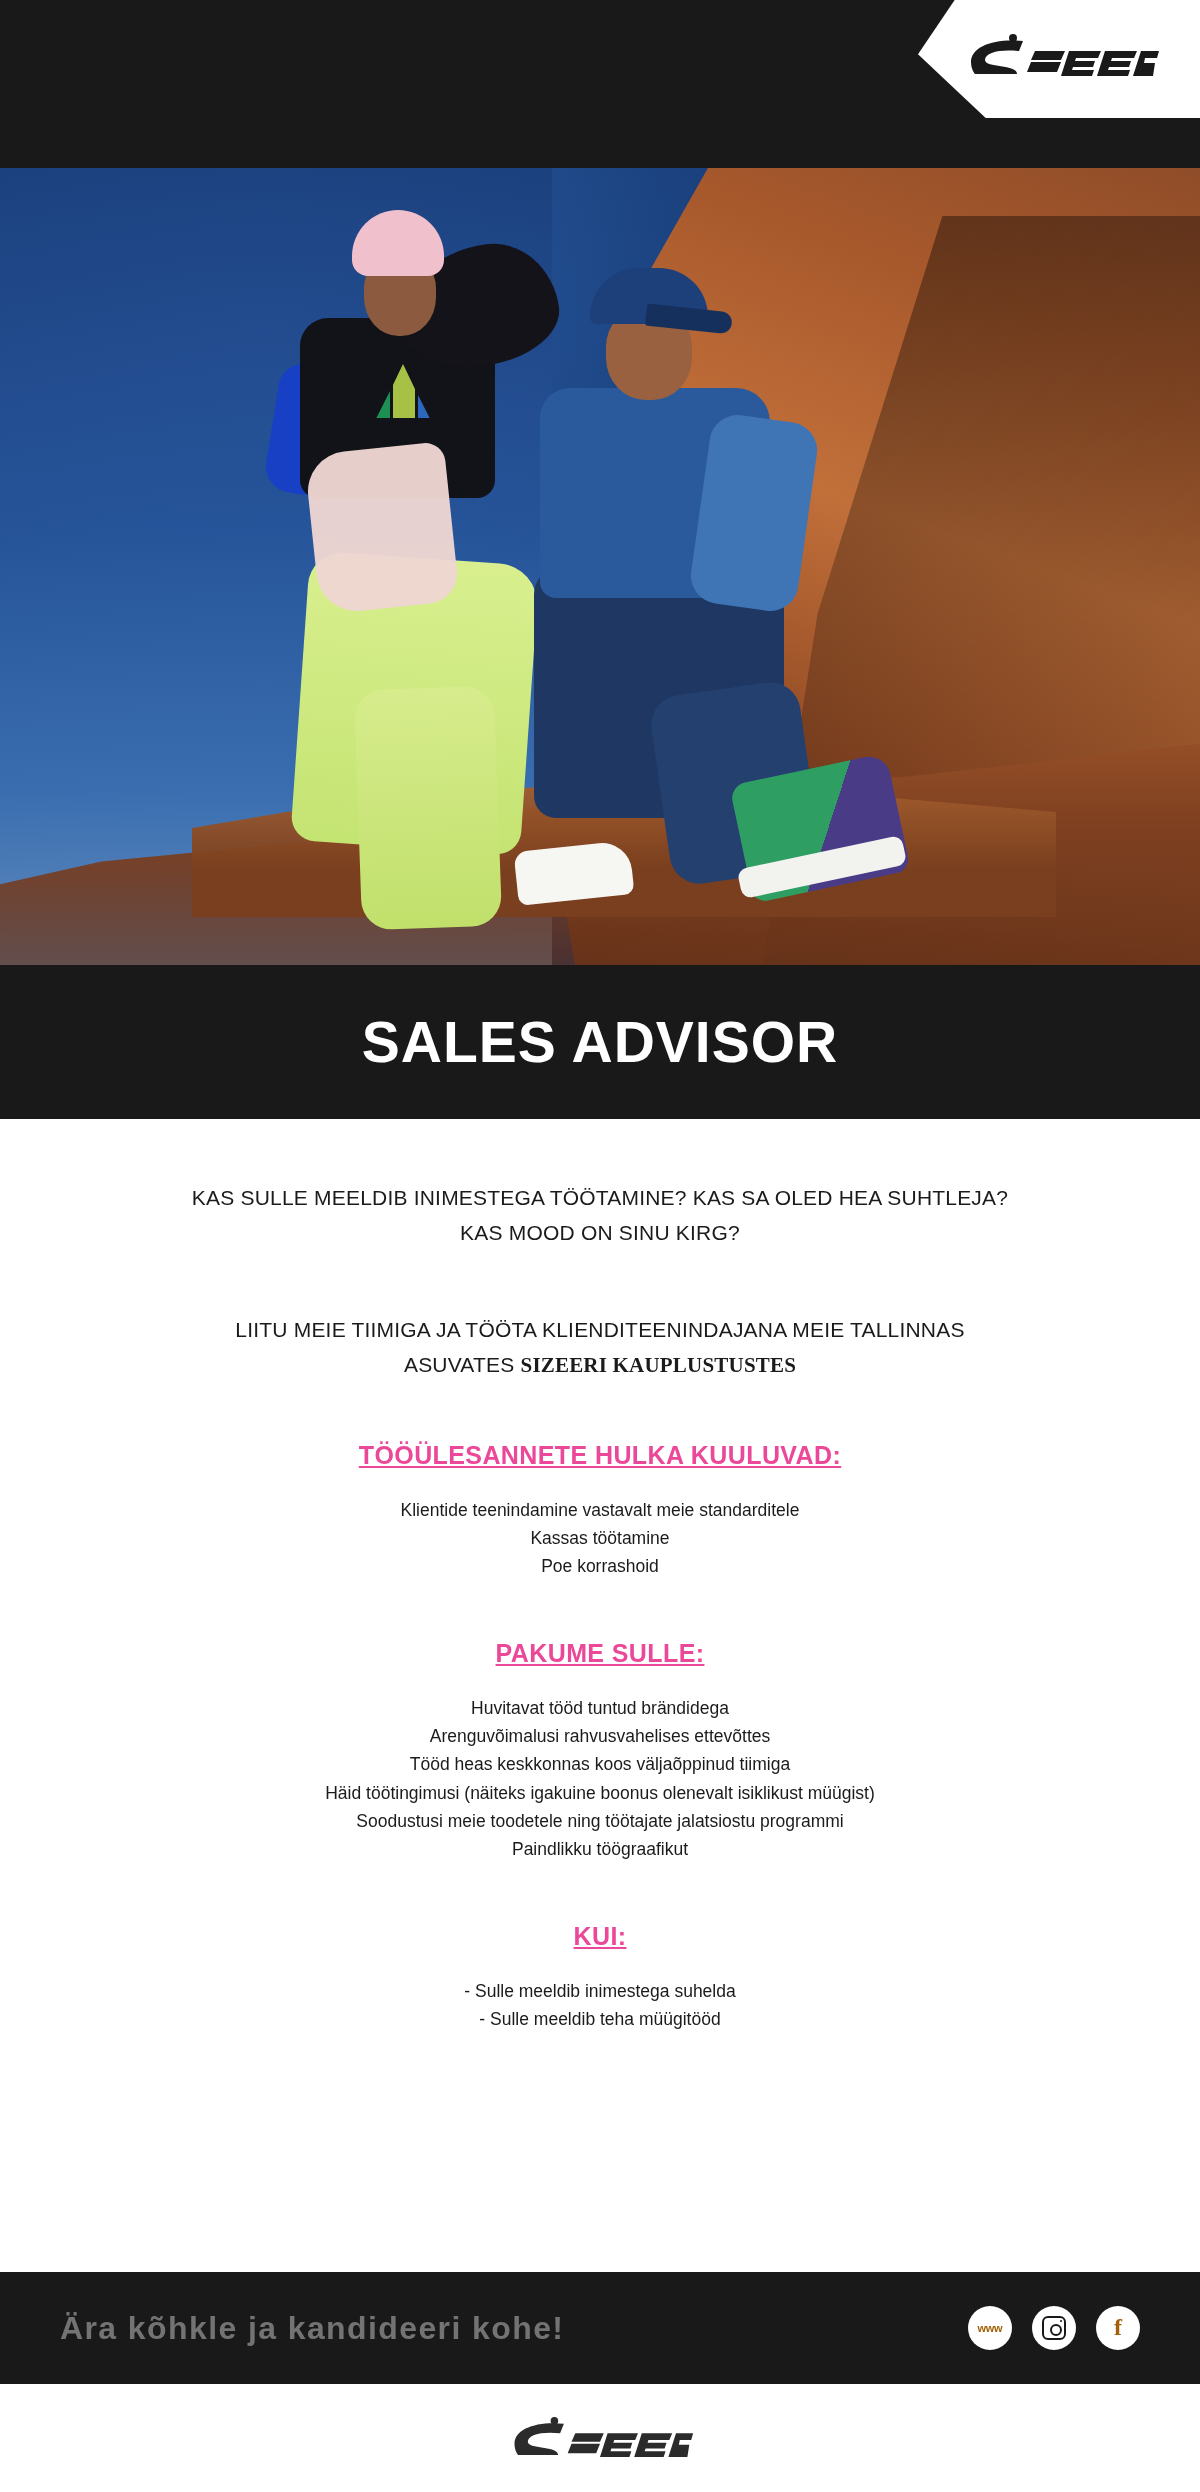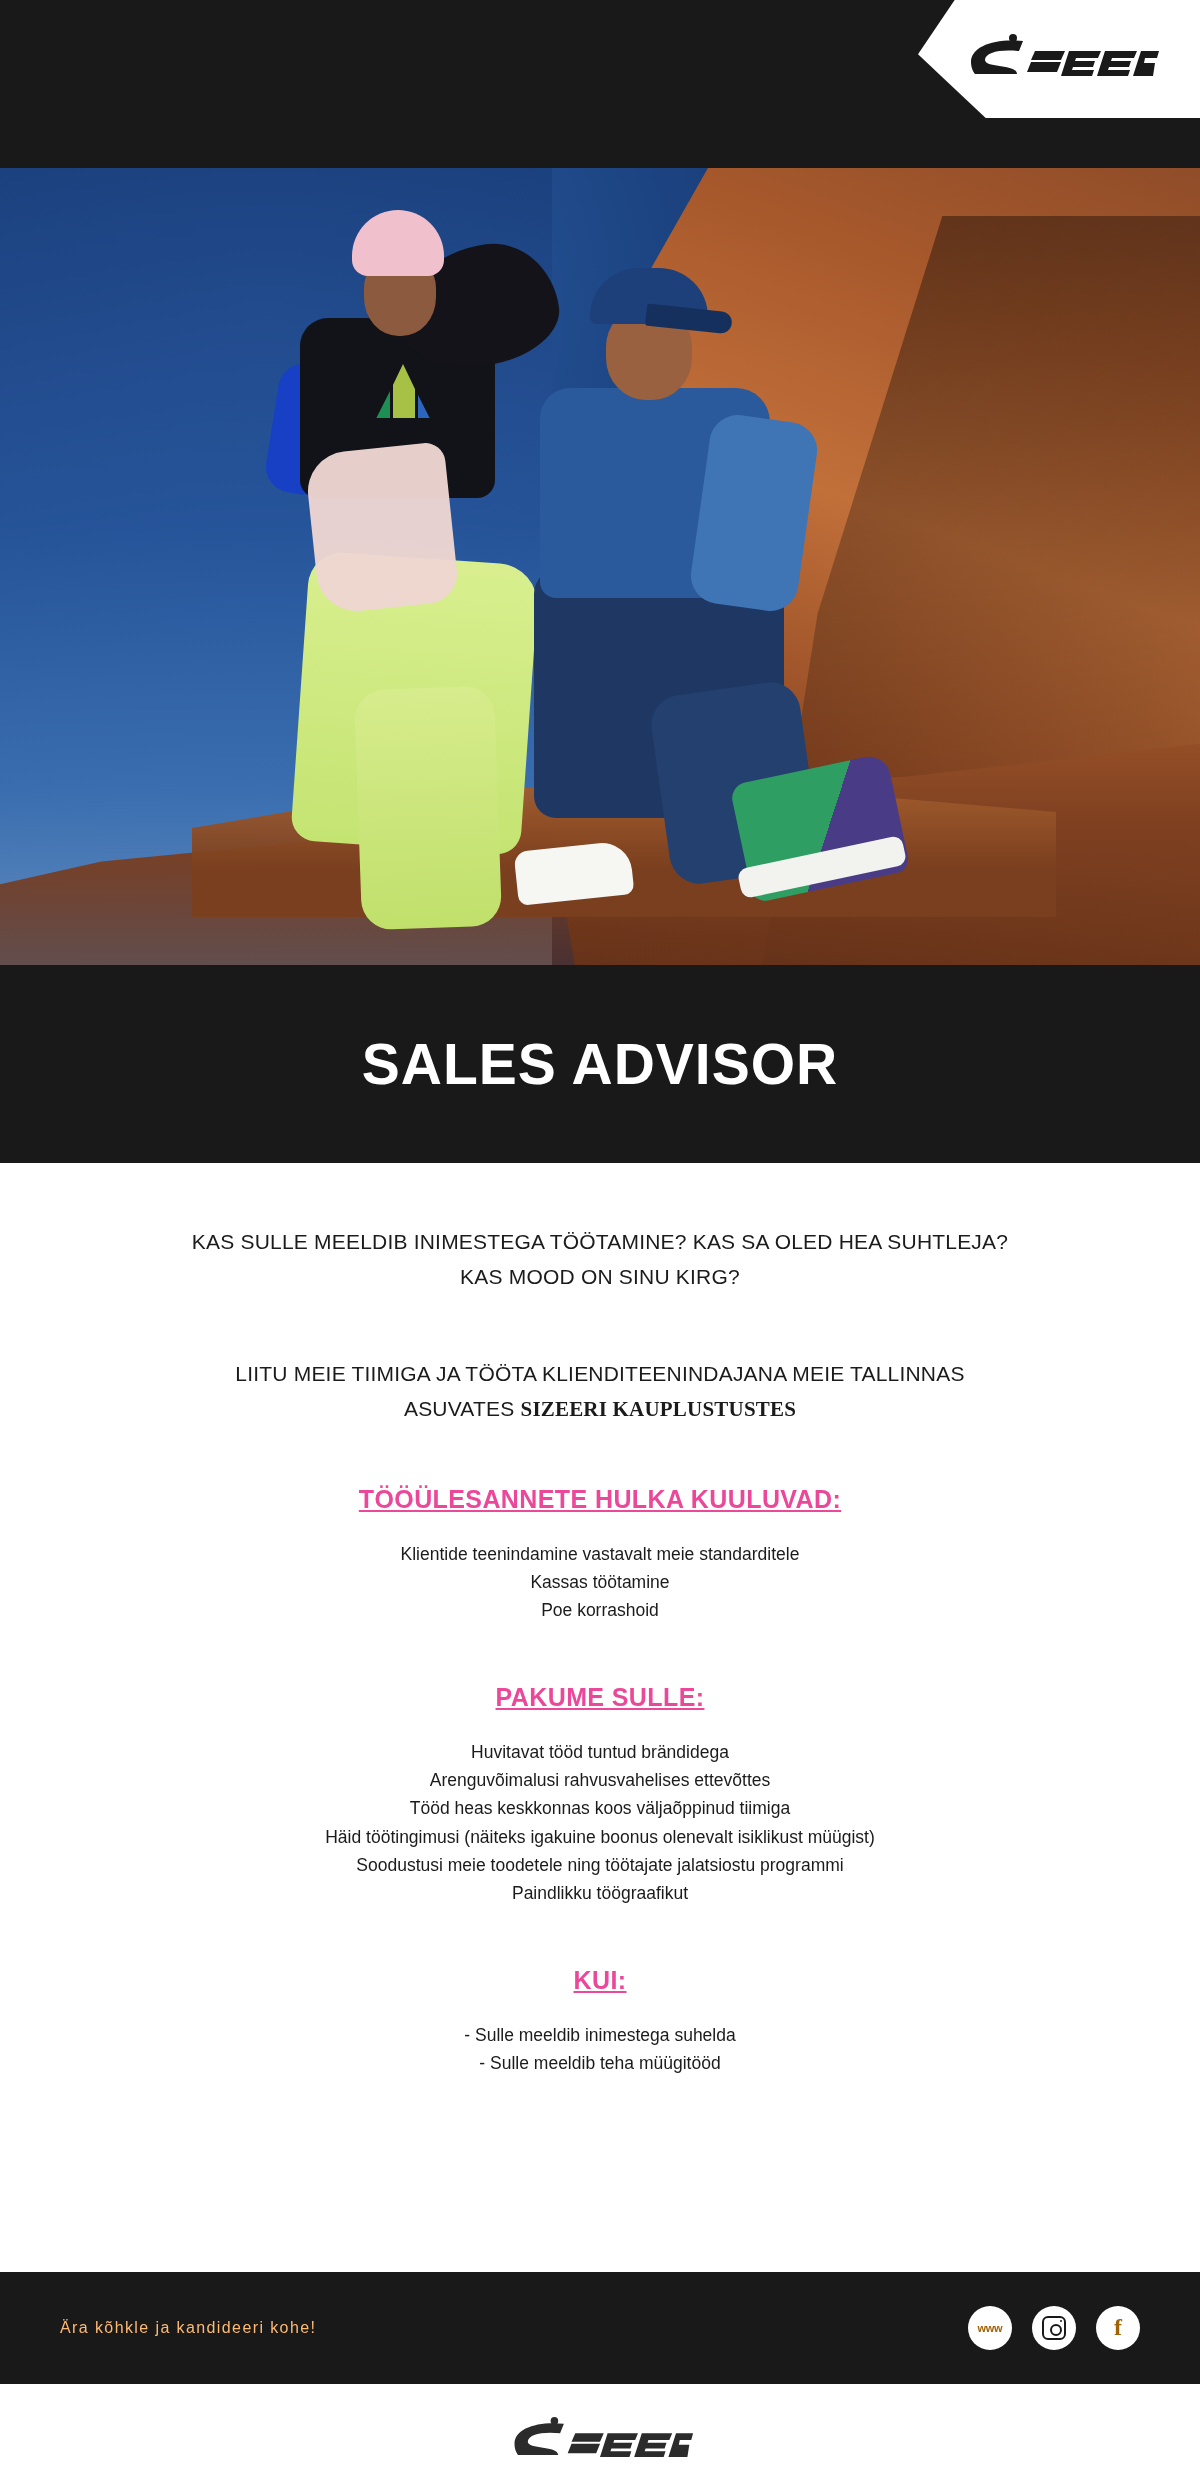--- a/index.html
+++ b/index.html
@@ -218,21 +218,21 @@
   .fig-m-shoe-sole {
     left: 738px; top: 684px; width: 168px; height: 30px;
     background: #f2f2ee;
     border-radius: 10px;
     transform: rotate(-12deg);
   }
 
   
   .title-band {
     background: #191919;
-    height: 198px;
+    height: 154px;
     display: flex;
     align-items: center;
     justify-content: center;
   }
   .title-band h1 {
     margin: 0;
     color: #ffffff;
     font-size: 57px;
     font-weight: 700;
     letter-spacing: 1px;
@@ -283,23 +283,23 @@
   .footer-bar {
     background: #191919;
     height: 112px;
     display: flex;
     align-items: center;
     justify-content: space-between;
     padding: 0 60px;
     box-sizing: border-box;
   }
   .footer-cta {
-    color: #fdba74;
-    font-size: 16px;
-    font-weight: 400;
+    color: #737373;
+    font-size: 32px;
+    font-weight: 700;
     letter-spacing: 1.4px;
   }
   .socials {
     display: flex;
     gap: 20px;
     align-items: center;
   }
   .social {
     width: 44px;
     height: 44px;

